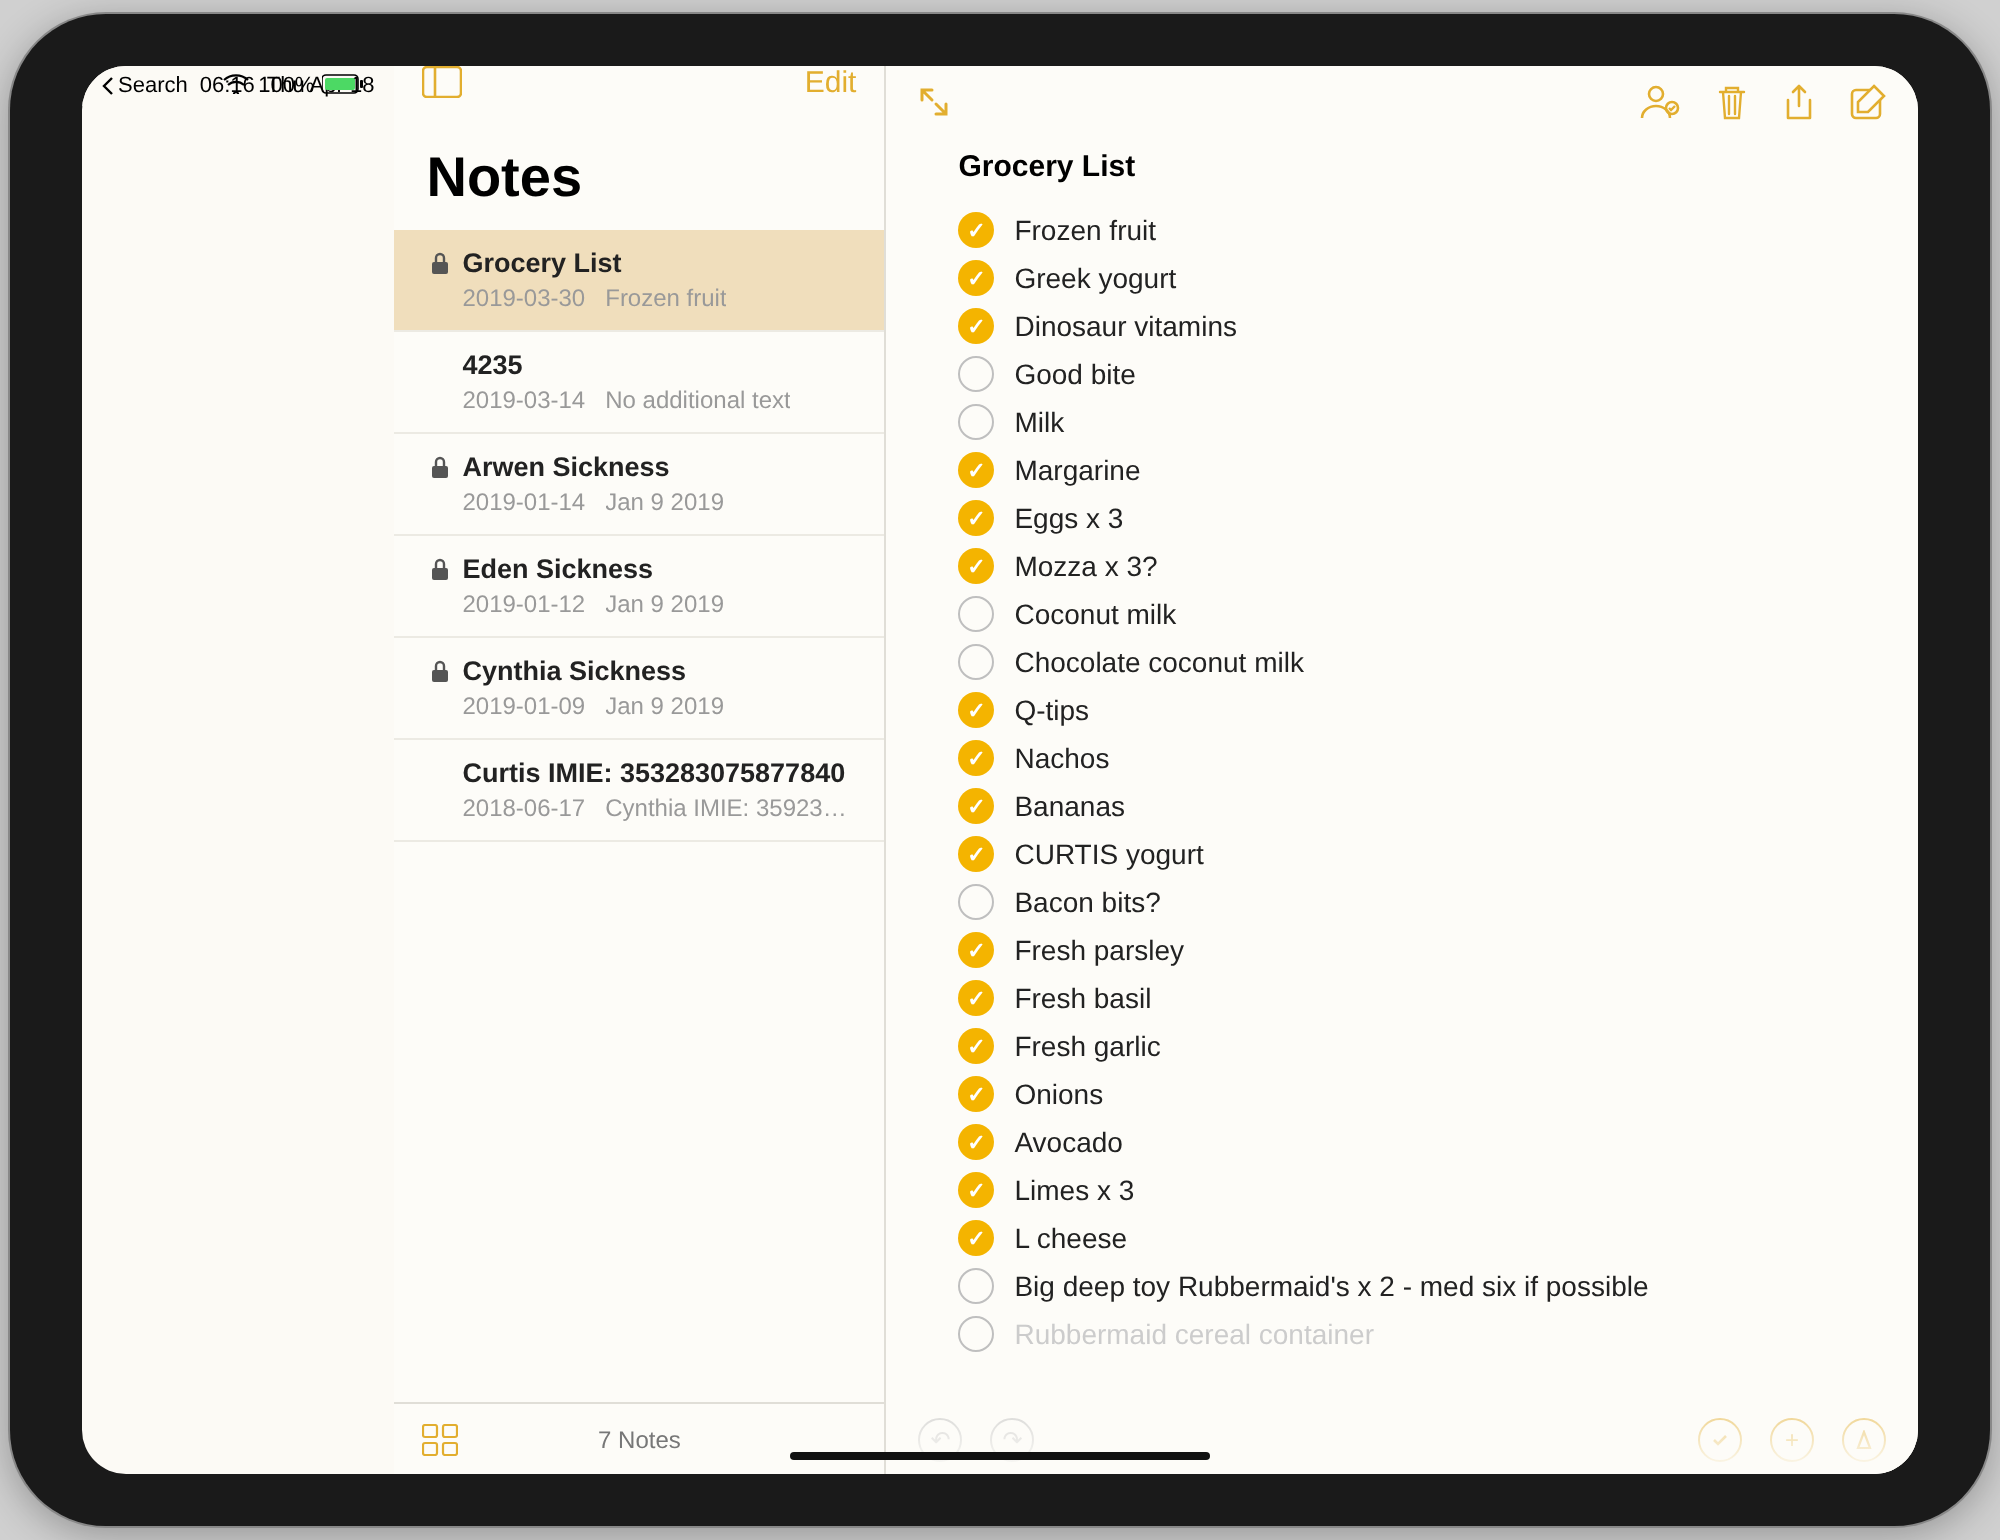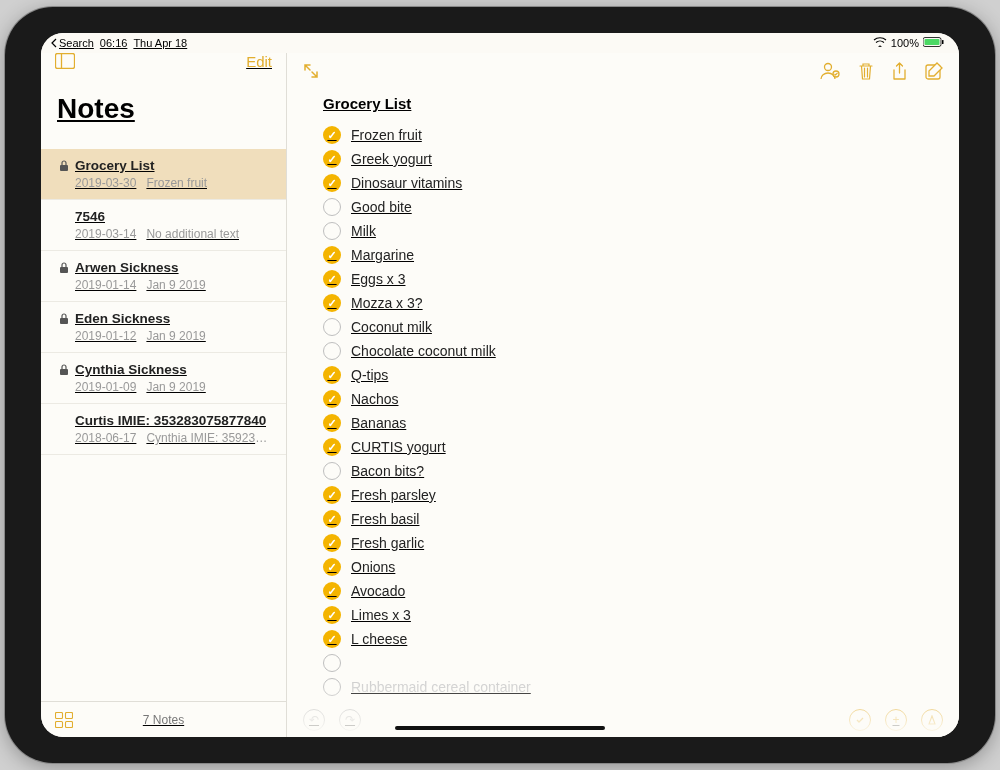--- a/index.html
+++ b/index.html
@@ -1,28 +1,28 @@
 <!DOCTYPE html>
 <html><head>
 <meta charset="utf-8">
 <style>
 * { margin:0; padding:0; box-sizing:border-box; font-family:-apple-system,BlinkMacSystemFont,"Segoe UI",Helvetica,Arial,sans-serif; }
 body { background:#d0d0d0; width:1000px; height:770px; display:flex; align-items:center; justify-content:center; }
 .device-frame { width:990px; height:756px; background:#1a1a1a; border-radius:48px; padding:26px 36px 26px 36px; position:relative; box-shadow:0 0 0 1px #888,0 4px 20px rgba(0,0,0,.3); }
-.screen { width:100%; height:100%; background:#fcfaf5; border-radius:22px; overflow:hidden; display:flex; flex-direction:column; position:relative;text-decoration:underline; }
+.screen { width:100%; height:100%; background:#fcfaf5; border-radius:22px; overflow:hidden; display:flex; flex-direction:row; position:relative; }
 .status-bar { height:20px; display:flex; align-items:center; padding:0 10px; font-size:11px; font-weight:500; background:#fcfaf5; position:relative; }
 .status-left { display:flex; align-items:center; gap:6px; }
 .status-right { position:absolute; right:14px; display:flex; align-items:flex-start; gap:4px; }
 .status-back { display:flex; align-items:center; gap:2px; }
 .app-body { flex:1; display:flex; overflow:hidden; }
 .sidebar { width:246px; border-right:1px solid #e0ded7; display:flex; flex-direction:column; background:#fdfcf8; position:relative; }
 .sidebar-toolbar { height:36px; display:flex; align-items:flex-start; justify-content:space-between; padding:0 14px; }
 .icon-btn { color:#e2ae2f; cursor:pointer; display:flex; align-items:center; justify-content:center; }
 .edit-btn { color:#e2ae2f; font-size:15px; font-weight:400; cursor:pointer; }
-.sidebar-title { font-size:28px; font-weight:700; padding:4px 16px 24px; }
+.sidebar-title { font-size:28px; font-weight:700; padding:4px 16px 10px; }
 .note-list { flex:1; overflow-y:auto; }
 .note-item { padding:9px 16px 9px 18px; border-bottom:1px solid #eceae3; cursor:pointer; position:relative; }
 .note-item.selected { background:#f0debc; }
 .note-item .row1 { display:flex; align-items:center; gap:6px; }
 .lock-icon { width:10px; color:#555; flex-shrink:0; }
 .note-title { font-size:13.5px; font-weight:600; color:#222; white-space:nowrap; overflow:hidden; text-overflow:ellipsis; }
 .note-meta { font-size:12px; color:#999; margin-top:3px; display:flex; gap:10px; padding-left:16px; white-space:nowrap; overflow:hidden; text-overflow:ellipsis;}
 .note-meta span:last-child { overflow:hidden; text-overflow:ellipsis; }
 .sidebar-footer { height:36px; border-top:1px solid #e0ded7; display:flex; align-items:center; justify-content:space-between; padding:16px 14px; font-size:12px; color:#777; }
 .content { flex:1; display:flex; flex-direction:column; background:#fdfcf8; position:relative; }
@@ -99,21 +99,21 @@
                 <span class="note-title">Grocery List</span>
               </div>
               <div class="note-meta">
                 <span>2019-03-30</span>
                 <span>Frozen fruit</span>
               </div>
             </div>
             <div class="note-item">
               <div class="row1">
                 <span style="width:10px;display:inline-block"></span>
-                <span class="note-title">7546</span>
+                <span class="note-title">4235</span>
               </div>
               <div class="note-meta">
                 <span>2019-03-14</span>
                 <span>No additional text</span>
               </div>
             </div>
             <div class="note-item">
               <div class="row1">
                 <svg class="lock-icon" width="10" height="12" viewBox="0 0 10 12">
                   <rect x="1" y="5" width="8" height="6" rx="1" fill="#555"></rect>
@@ -332,20 +332,21 @@
                 <span>Limes x 3</span>
               </div>
               <div class="check-row">
                 <span class="check-circle checked">
                   <span class="check-mark">✓</span>
                 </span>
                 <span>L cheese</span>
               </div>
               <div class="check-row">
                 <span class="check-circle unchecked"></span>
+                <span>Big deep toy Rubbermaid's x 2  - med six if possible</span>
               </div>
               <div class="check-row faded-item">
                 <span class="check-circle unchecked"></span>
                 <span style="color:#ccc">Rubbermaid cereal container</span>
               </div>
             </div>
         </div>
 
         <div class="fade-overlay"></div>
 

